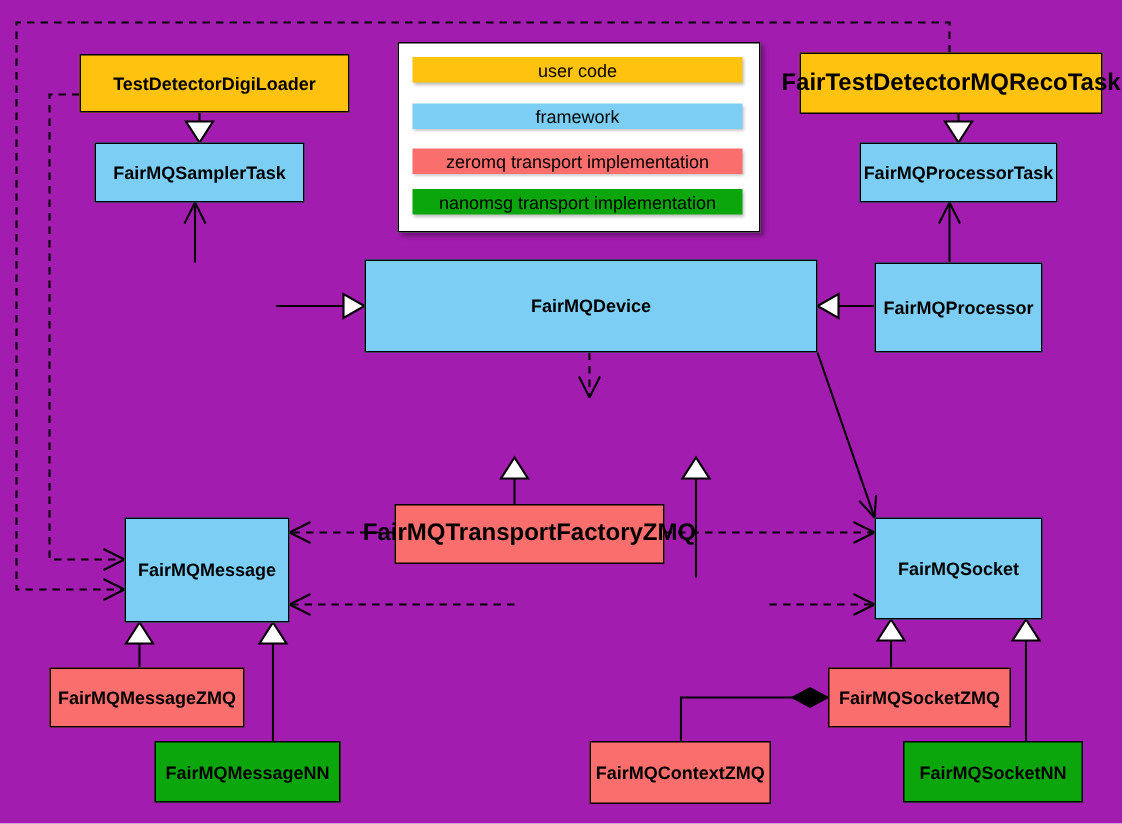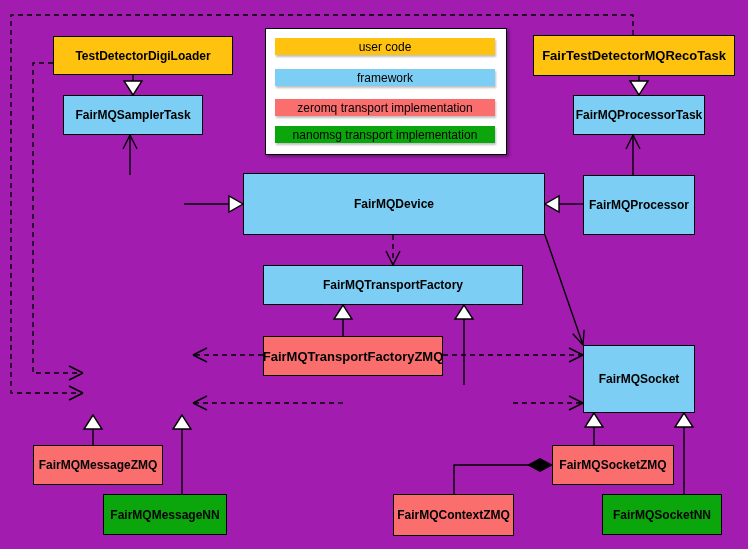--- a/index.html
+++ b/index.html
@@ -3,21 +3,21 @@
 <meta charset="utf-8">
 <style>
   html,body{margin:0;padding:0;background:#fff;}
   #stage{position:relative;width:748px;height:549px;background:#a21caf;overflow:hidden;
          font-family:"Liberation Sans",sans-serif;}
   #edges{position:absolute;left:0;top:0;width:748px;height:549px;}
   .node{position:absolute;display:flex;align-items:center;justify-content:center;
         box-sizing:border-box;border:1.5px solid #000;
         font-weight:bold;font-size:12px;color:#000;white-space:nowrap;text-align:center;}
   .abstract{}
-  .tight{font-size:13px;}
+  .tight{font-size:16px;}
   .c-user{background:#FFC20E;}
   .c-fw{background:#7DCEF4;}
   .c-zmq{background:#FA6E6E;}
   .c-nano{background:#0BA60B;}
   .legend{position:absolute;left:265px;top:28px;width:240px;height:125px;background:#fff;
           border:1.6px solid #000;box-shadow:2px 2px 3px rgba(0,0,0,.35);text-align:right;}
   .lbar{position:absolute;left:9px;width:220px;height:17px;display:flex;align-items:center;
         justify-content:center;font-size:12px;color:#000;box-shadow:1px 1.5px 2px rgba(0,0,0,.25);}
   .sline{stroke:#000;stroke-width:1.4;fill:none;}
   .dline{stroke:#000;stroke-width:1.4;fill:none;stroke-dasharray:5 4;}
@@ -127,25 +127,25 @@
 
   <div class="node c-fw abstract" style="left:63px;top:95px;width:140px;height:40px">FairMQSamplerTask</div>
 
   <div class="node c-fw abstract" style="left:573px;top:95px;width:132px;height:40px">FairMQProcessorTask</div>
 
 
   <div class="node c-fw" style="left:583px;top:175px;width:112px;height:60px">FairMQProcessor</div>
 
   <div class="node c-fw" style="left:243px;top:173px;width:302px;height:62px">FairMQDevice</div>
 
-  <div class="node c-fw abstract" style="left:263px;top:265px;width:260px;height:40px">FairMQTransportFactory</div>
 
   <div class="node c-zmq tight" style="left:263px;top:336px;width:180px;height:40px">FairMQTransportFactoryZMQ</div>
 
 
+  <div class="node c-fw abstract" style="left:83px;top:345px;width:110px;height:70px">FairMQMessage</div>
 
   <div class="node c-fw abstract" style="left:583px;top:345px;width:112px;height:68px">FairMQSocket</div>
 
   <div class="node c-zmq" style="left:33px;top:445px;width:130px;height:40px">FairMQMessageZMQ</div>
 
   <div class="node c-nano" style="left:103px;top:494px;width:124px;height:41px">FairMQMessageNN</div>
 
   <div class="node c-zmq" style="left:393px;top:494px;width:121px;height:42px">FairMQContextZMQ</div>
 
   <div class="node c-zmq" style="left:552px;top:445px;width:122px;height:40px">FairMQSocketZMQ</div>

